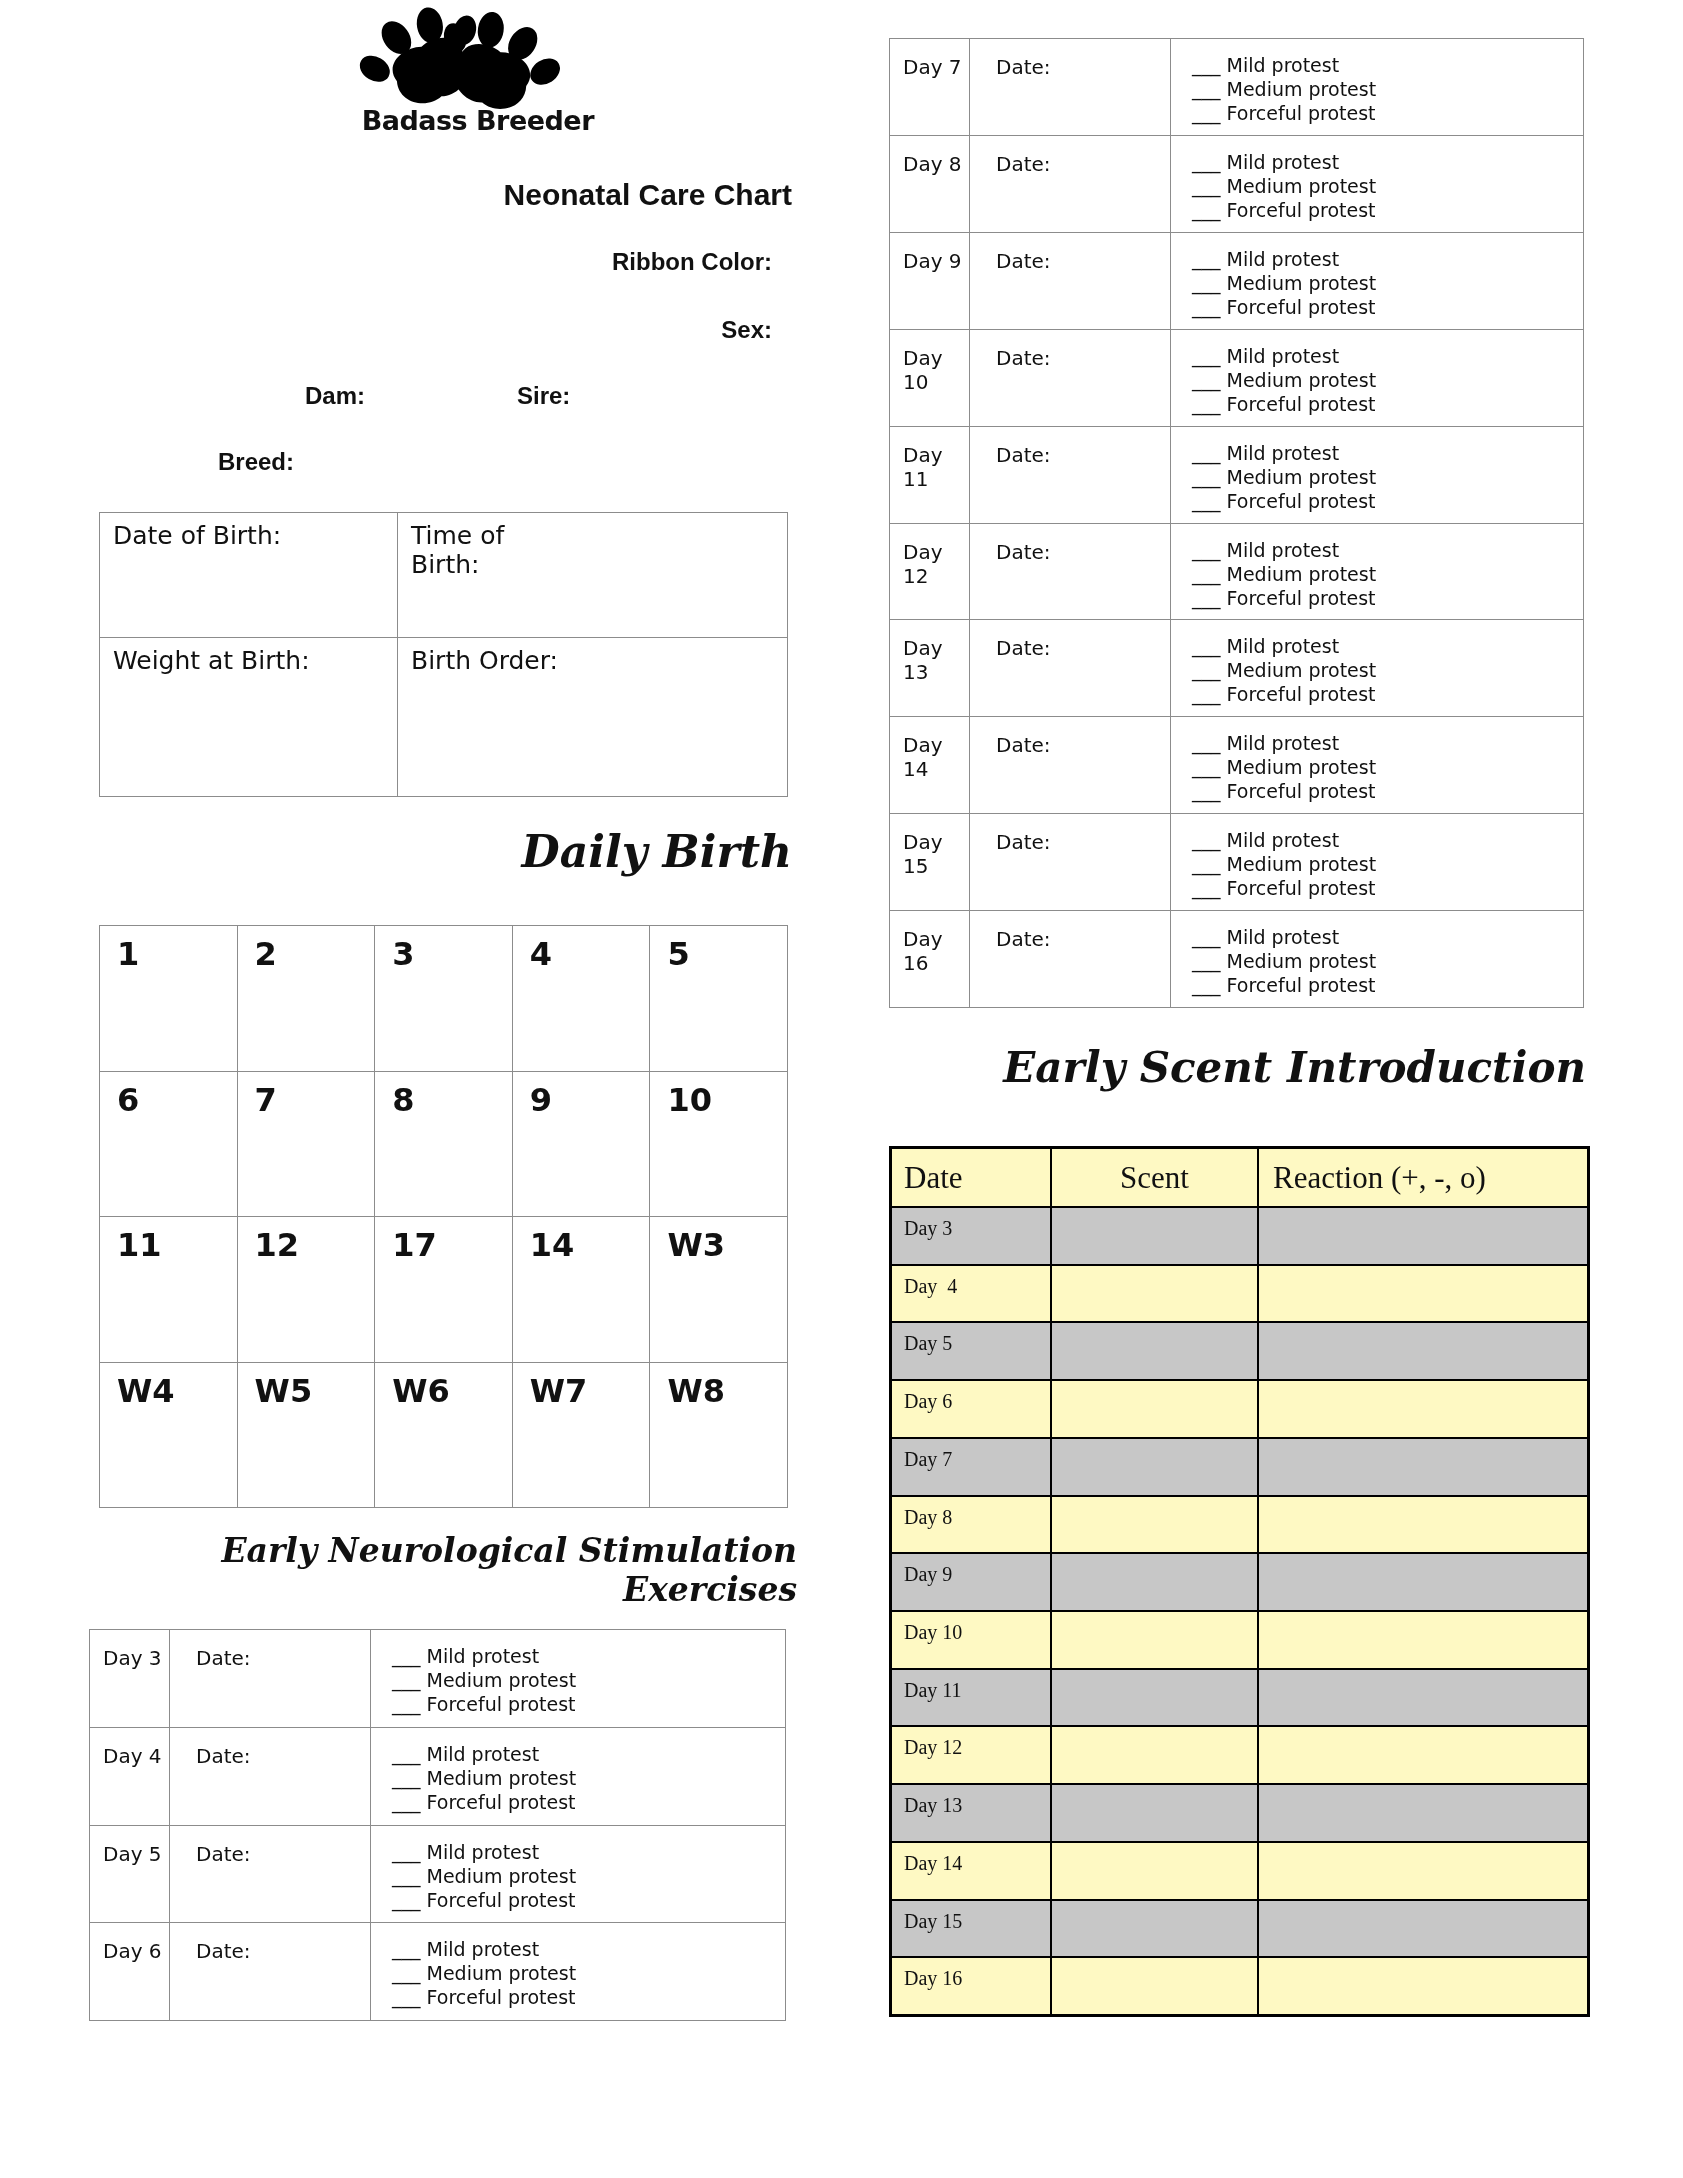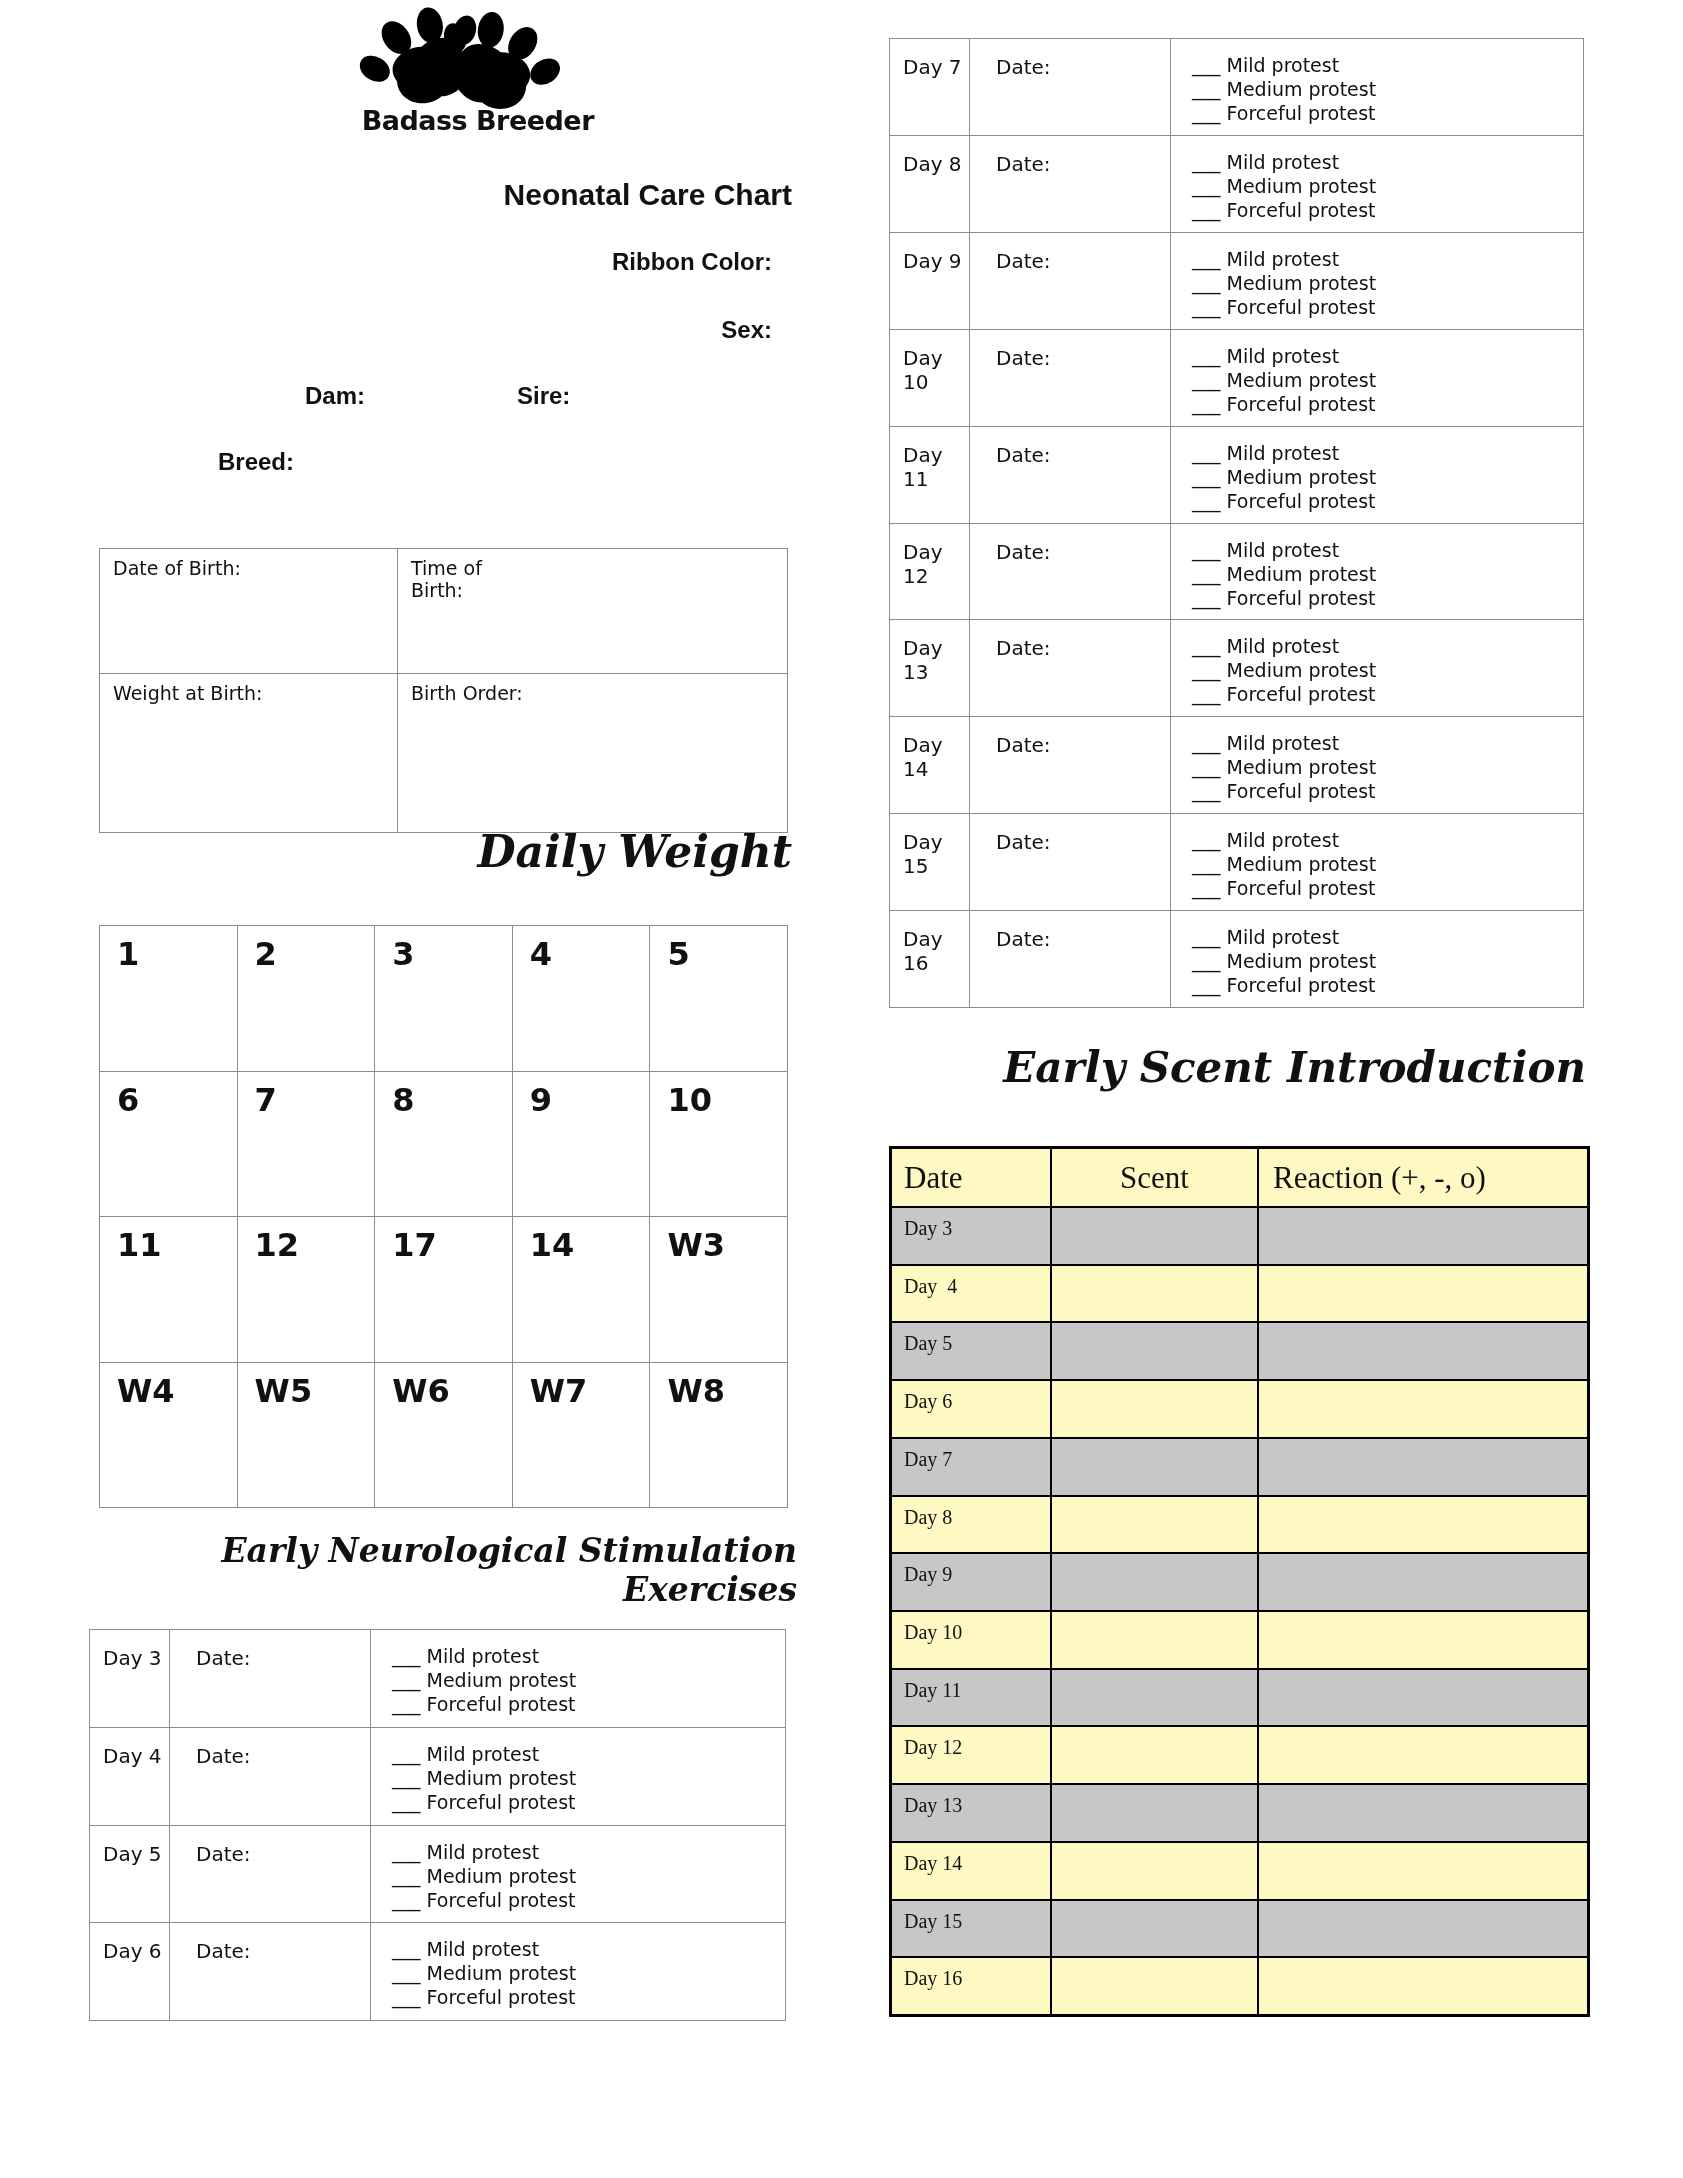--- a/index.html
+++ b/index.html
@@ -17,21 +17,21 @@
   .lbl{font-size:24px;font-weight:700;}
   .ribbon{left:99px;top:248px;width:673px;}
   .sex{left:99px;top:316px;width:673px;}
   .dam{left:305px;top:382px;}
   .sire{left:517px;top:382px;}
   .breed{left:218px;top:448px;}
 
   
   .birth{left:99px;top:512px;width:687px;height:283px;border:1px solid #8c8c8c;
          display:grid;grid-template-columns:297px 1fr;grid-template-rows:124px 1fr;
-         font-size:19px;margin-top:36px;}
+         font-size:25px;}
   .birth > div{padding:8px 0 0 13px;box-sizing:border-box;}
   .birth > div:nth-child(2n){border-left:1px solid #8c8c8c;}
   .birth > div:nth-child(n+3){border-top:1px solid #8c8c8c;}
   .tob{display:block;max-width:124px;}
 
   
   .dwh{left:99px;top:826px;width:693px;font-size:44px;}
   .dw-grid{left:99px;top:925px;width:688px;height:582px;border-top:1px solid #8c8c8c;border-left:1px solid #8c8c8c;
            display:grid;grid-template-columns:repeat(5,1fr);grid-template-rows:repeat(4,1fr);}
   .dw-cell{border-right:1px solid #8c8c8c;border-bottom:1px solid #8c8c8c;box-sizing:border-box;
@@ -111,21 +111,21 @@
       <span class="tob">Time of Birth:</span>
     </div>
     <div>
       <span>Weight at Birth:</span>
     </div>
     <div>
       <span>Birth Order:</span>
     </div>
   </div>
 
-  <div class="abs center dwh script">Daily Weight</div>
+  <div class="abs center dwh script">Daily Birth</div>
   <div class="abs dw-grid" id="dw-grid">
       <div class="dw-cell"><span class="dw-num">1</span></div>
       <div class="dw-cell"><span class="dw-num">2</span></div>
       <div class="dw-cell"><span class="dw-num">3</span></div>
       <div class="dw-cell"><span class="dw-num">4</span></div>
       <div class="dw-cell"><span class="dw-num">5</span></div>
       <div class="dw-cell"><span class="dw-num">6</span></div>
       <div class="dw-cell"><span class="dw-num">7</span></div>
       <div class="dw-cell"><span class="dw-num">8</span></div>
       <div class="dw-cell"><span class="dw-num">9</span></div>

